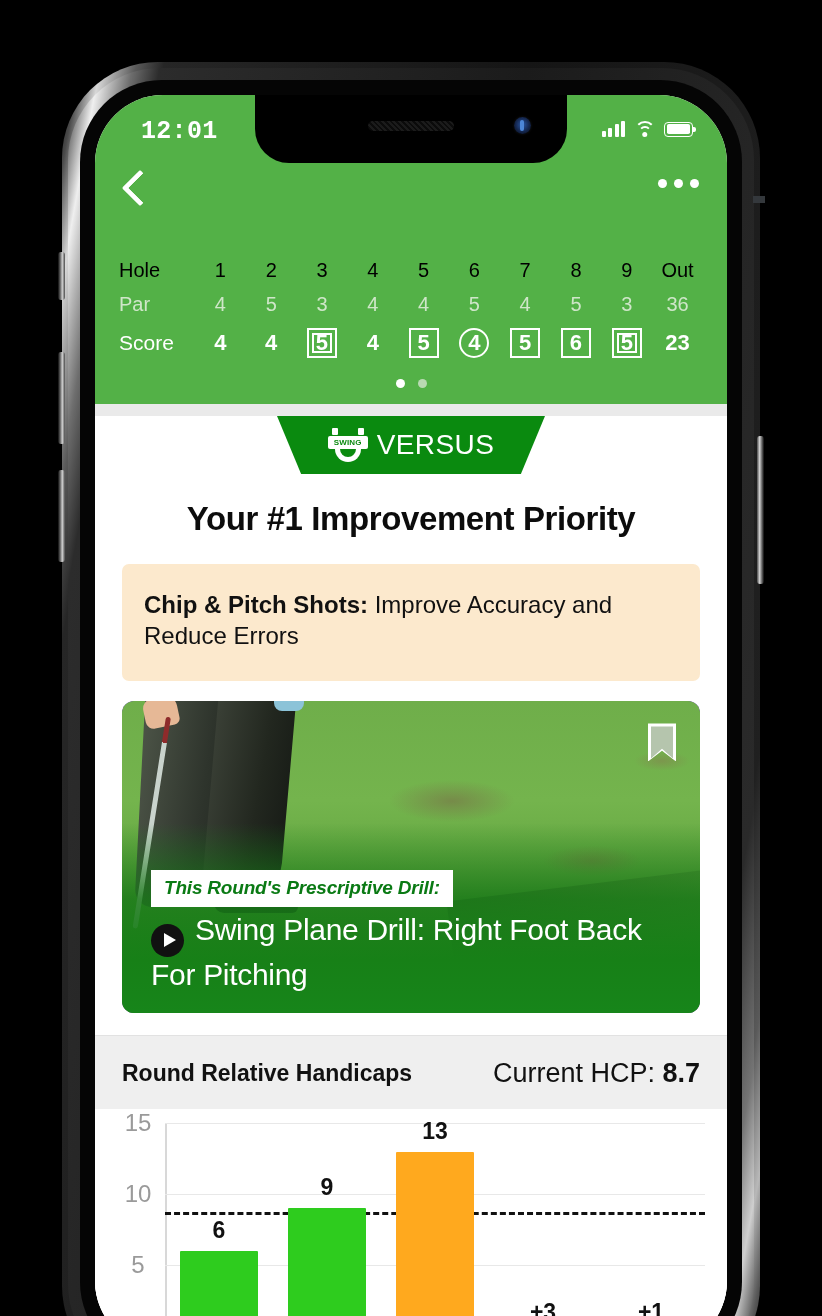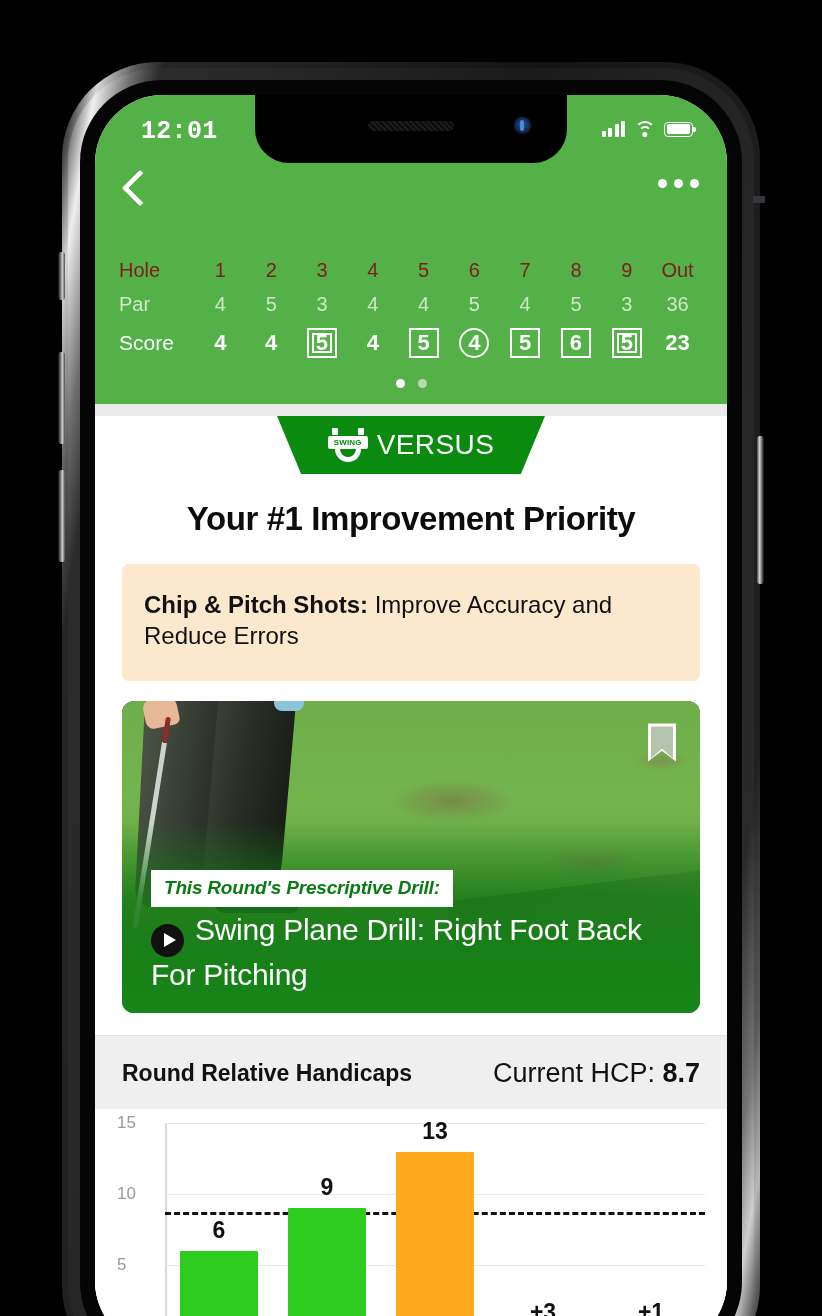--- a/index.html
+++ b/index.html
@@ -90,21 +90,21 @@
   .title{ color:#fff; font-size:27px; font-weight:bold; letter-spacing:-.2px; }
   .subtitle{ color:#d8ecd3; font-size:18px; margin-top:6px; letter-spacing:-.1px; }
   .dots-menu{ position:absolute; right:28px; top:16px; display:flex; gap:7px; cursor:pointer; }
   .dots-menu i{ width:9px; height:9px; border-radius:50%; background:#fff; display:block; }
 
   
   .scorecard{ padding:16px 24px 0 24px; }
   .srow{ display:flex; align-items:center; height:34px; }
   .slabel{ width:76px; font-size:20px; }
   .scell{ flex:1; text-align:center; font-size:20px; position:relative; }
-  .row-hole .slabel,.row-hole .scell{ color:#7f1d1d; }
+  .row-hole .slabel,.row-hole .scell{ color:#000000; }
   .row-par .slabel,.row-par .scell{ color:#cfe6c9; }
   .row-score{ height:44px; }
   .row-score .slabel{ color:#fff; font-size:21px; }
   .row-score .scell{ color:#fff; font-size:22px; font-weight:bold; }
   .mk{ display:inline-flex; align-items:center; justify-content:center;
        width:30px; height:30px; line-height:1; }
   .mk.sq{ border:2px solid #fff; }
   .mk.dsq{ border:2px solid #fff; box-shadow:inset 0 0 0 3px #53b147, inset 0 0 0 5px #fff; }
   .mk.ci{ border:2px solid #fff; border-radius:50%; }
   .pagedots{ display:flex; justify-content:center; gap:13px; padding:14px 0 16px 0; }
@@ -186,22 +186,22 @@
   .sect-gap{ height:22px; background:#fff; }
   .hcp-bar{ background:#efefef; padding:22px 27px 20px 27px; display:flex;
     justify-content:space-between; align-items:center; border-top:1px solid #e2e2e2; }
   .hcp-title{ font-size:23px; font-weight:bold; color:#111; }
   .hcp-val{ font-size:27px; color:#111; }
   .hcp-val b{ font-weight:bold; }
 
   
   .chart{ position:relative; height:226px; background:#fff; padding:14px 22px 0 22px; }
   .plot{ position:relative; height:212px; margin-left:48px; }
-  .ytick{ position:absolute; left:-48px; width:42px; text-align:left;
-    font-size:17px; color:#9a9a9a; transform:translateY(-50%); }
+  .ytick{ position:absolute; left:-48px; width:42px; text-align:center;
+    font-size:24px; color:#9a9a9a; transform:translateY(-50%); }
   .gline{ position:absolute; left:0; right:0; height:1px; background:#e8e8e8; }
   .yaxis{ position:absolute; left:0; top:0; bottom:-16px; width:2px; background:#d8d8d8; }
   .hcpline{ position:absolute; left:0; right:0; height:0; border-top:3px dashed #111; }
   .bars{ position:absolute; left:0; right:0; top:0; bottom:0; display:flex;
     justify-content:space-around; align-items:flex-end; }
   .barslot{ position:relative; width:17%; height:100%; }
   .bar{ position:absolute; left:7%; width:86%; border-radius:1px; cursor:pointer; }
   .bar.up{ bottom:0; }
   .blabel{ position:absolute; left:0; right:0; text-align:center; font-size:23px;
     font-weight:bold; color:#111; }

